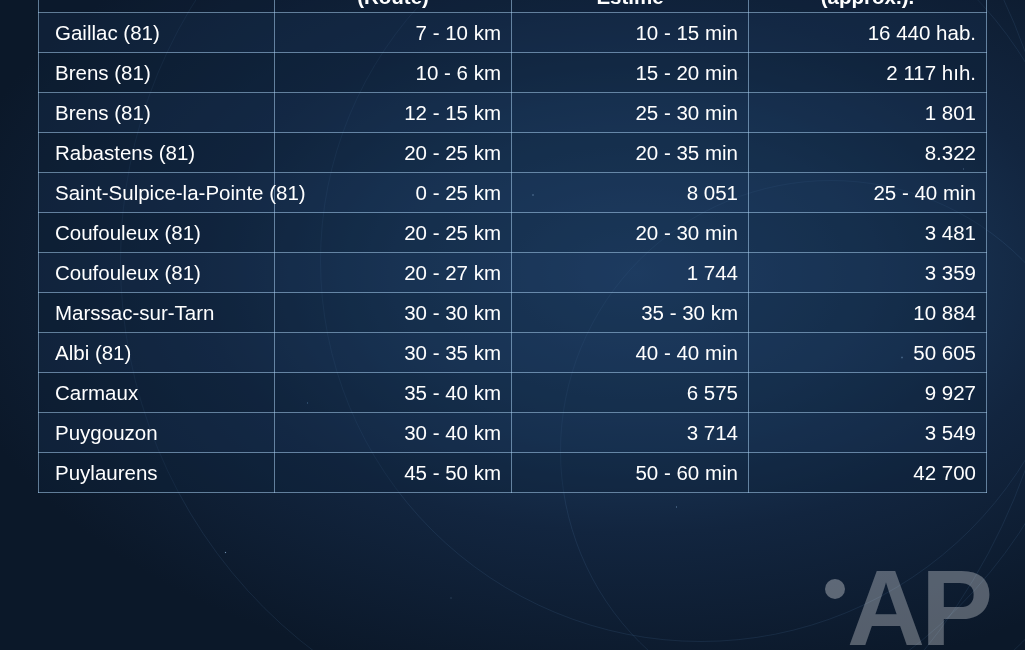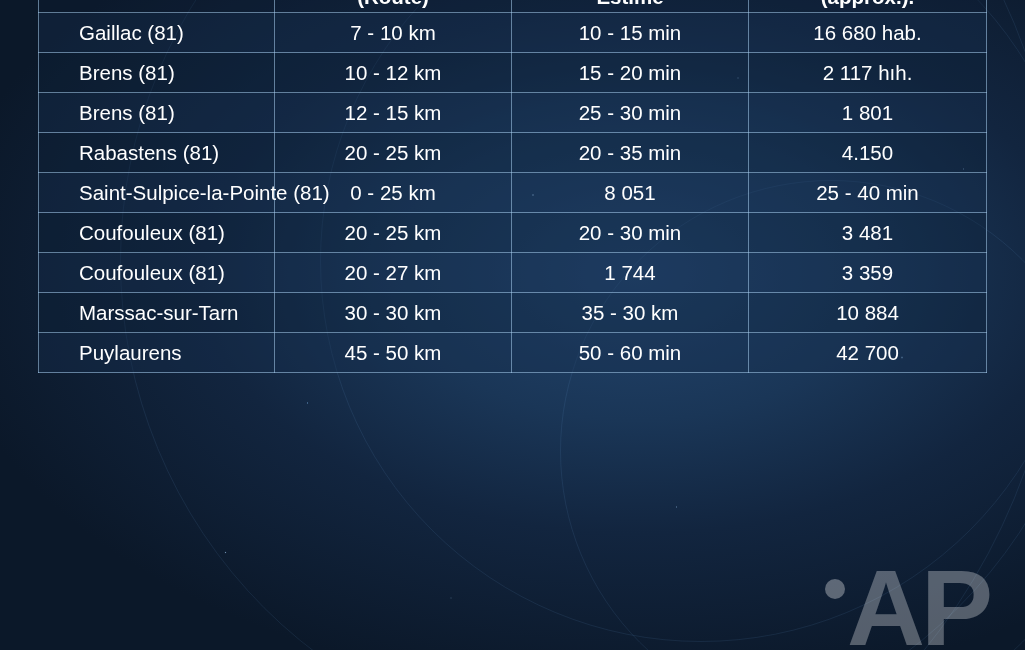--- a/index.html
+++ b/index.html
@@ -103,24 +103,24 @@
   th {
     font-weight: 700;
     text-align: center;
     font-size: 20.5px;
     vertical-align: bottom;
     padding-bottom: 3px;
     height: 34px;
   }
   td.city {
     text-align: left;
-    padding-left: 40px;
+    padding-left: 16px;
   }
   td.num {
-    text-align: center;
+    text-align: right;
   }
   tbody tr:nth-child(odd) td  { background: rgba(22,46,76,.42); }
   tbody tr:nth-child(even) td { background: rgba(14,33,58,.38); }
   thead th { background: rgba(12,30,54,.30); }
 </style>
 </head>
 <body>
 
 <div id="bg">
   <div class="arc a1"></div>
@@ -145,39 +145,39 @@
         <th>(Route)</th>
         <th>Estimé</th>
         <th>(approx.).</th>
       </tr>
     </thead>
     <tbody id="tbody">
         <tr>
           <td class="city">Gaillac (81)</td>
           <td class="num">7 - 10 km</td>
           <td class="num">10 - 15 min</td>
-          <td class="num">16 680 hab.</td>
+          <td class="num">16 440 hab.</td>
         </tr>
         <tr>
           <td class="city">Brens (81)</td>
-          <td class="num">10 - 12 km</td>
+          <td class="num">10 - 6 km</td>
           <td class="num">15 - 20 min</td>
           <td class="num">2 117 hıh.</td>
         </tr>
         <tr>
           <td class="city">Brens (81)</td>
           <td class="num">12 - 15 km</td>
           <td class="num">25 - 30 min</td>
           <td class="num">1 801</td>
         </tr>
         <tr>
           <td class="city">Rabastens (81)</td>
           <td class="num">20 - 25 km</td>
           <td class="num">20 - 35 min</td>
-          <td class="num">4.150</td>
+          <td class="num">8.322</td>
         </tr>
         <tr>
           <td class="city">Saint-Sulpice-la-Pointe (81)</td>
           <td class="num">0 - 25 km</td>
           <td class="num">8 051</td>
           <td class="num">25 - 40 min</td>
         </tr>
         <tr>
           <td class="city">Coufouleux (81)</td>
           <td class="num">20 - 25 km</td>
@@ -190,20 +190,38 @@
           <td class="num">1 744</td>
           <td class="num">3 359</td>
         </tr>
         <tr>
           <td class="city">Marssac-sur-Tarn</td>
           <td class="num">30 - 30 km</td>
           <td class="num">35 - 30 km</td>
           <td class="num">10 884</td>
         </tr>
         <tr>
+          <td class="city">Albi (81)</td>
+          <td class="num">30 - 35 km</td>
+          <td class="num">40 - 40 min</td>
+          <td class="num">50 605</td>
+        </tr>
+        <tr>
+          <td class="city">Carmaux</td>
+          <td class="num">35 - 40 km</td>
+          <td class="num">6 575</td>
+          <td class="num">9 927</td>
+        </tr>
+        <tr>
+          <td class="city">Puygouzon</td>
+          <td class="num">30 - 40 km</td>
+          <td class="num">3 714</td>
+          <td class="num">3 549</td>
+        </tr>
+        <tr>
           <td class="city">Puylaurens</td>
           <td class="num">45 - 50 km</td>
           <td class="num">50 - 60 min</td>
           <td class="num">42 700</td>
         </tr>
       </tbody>
   </table>
 </div>
 
 </body></html>

